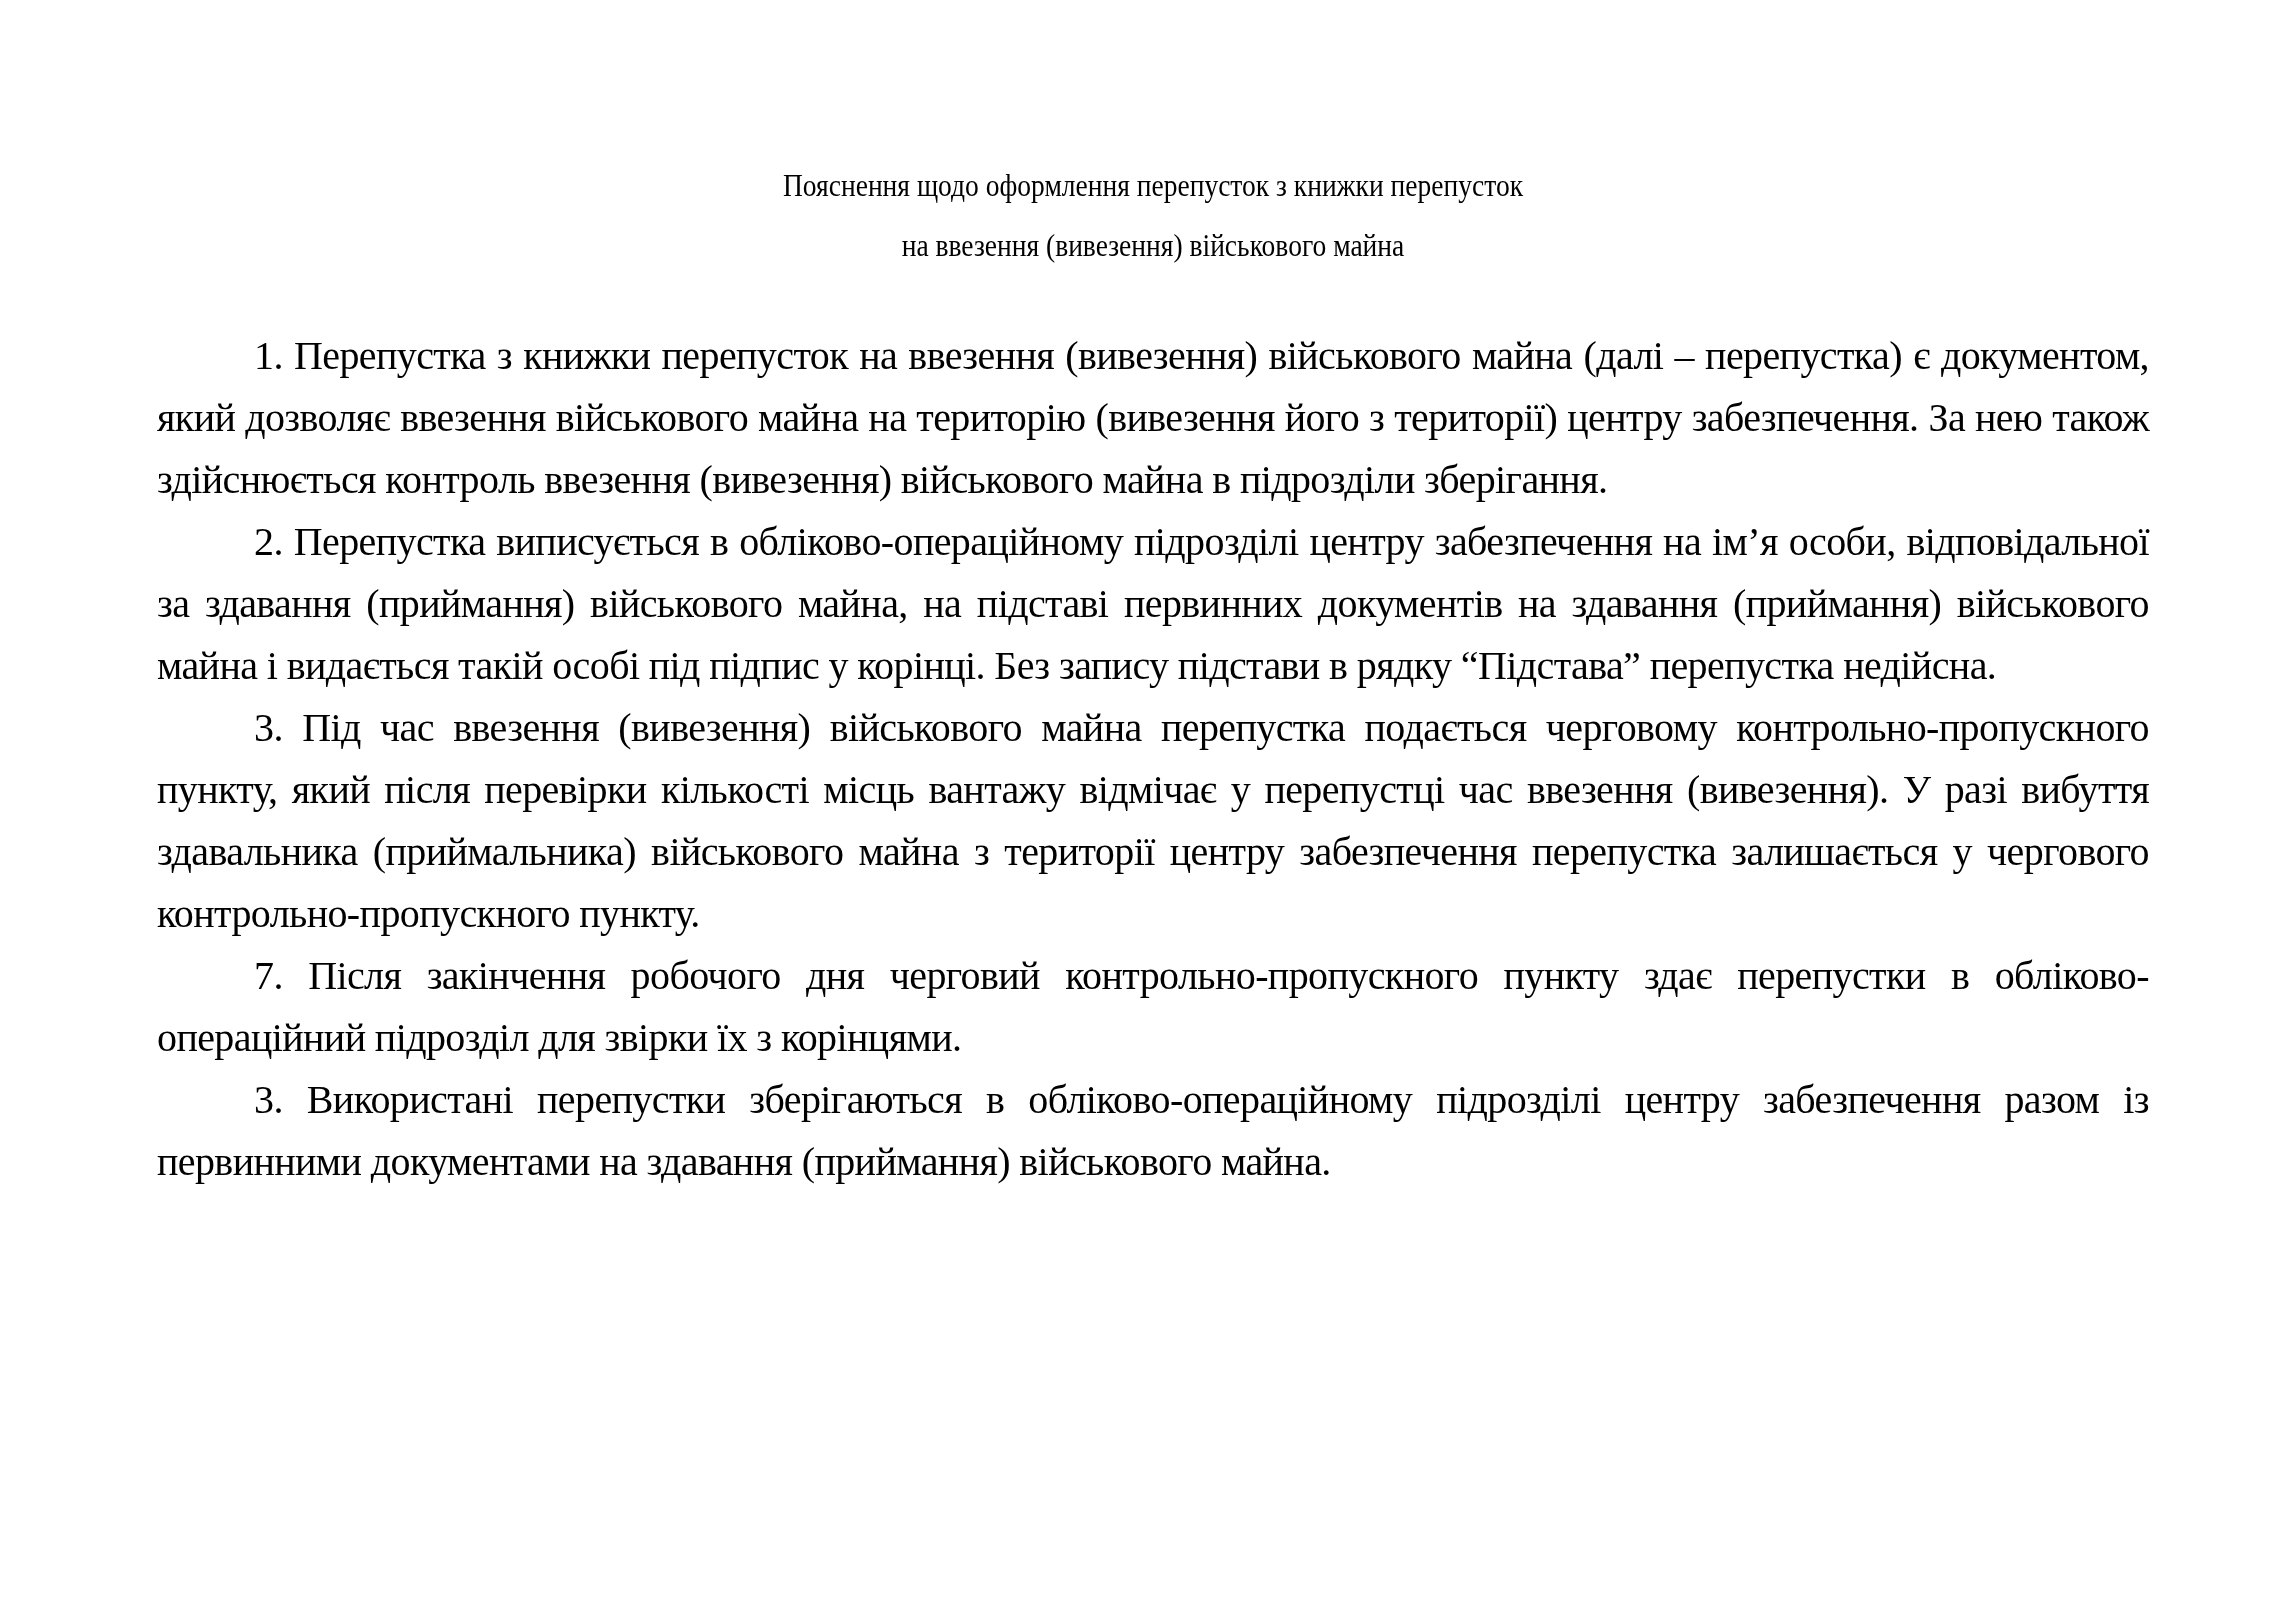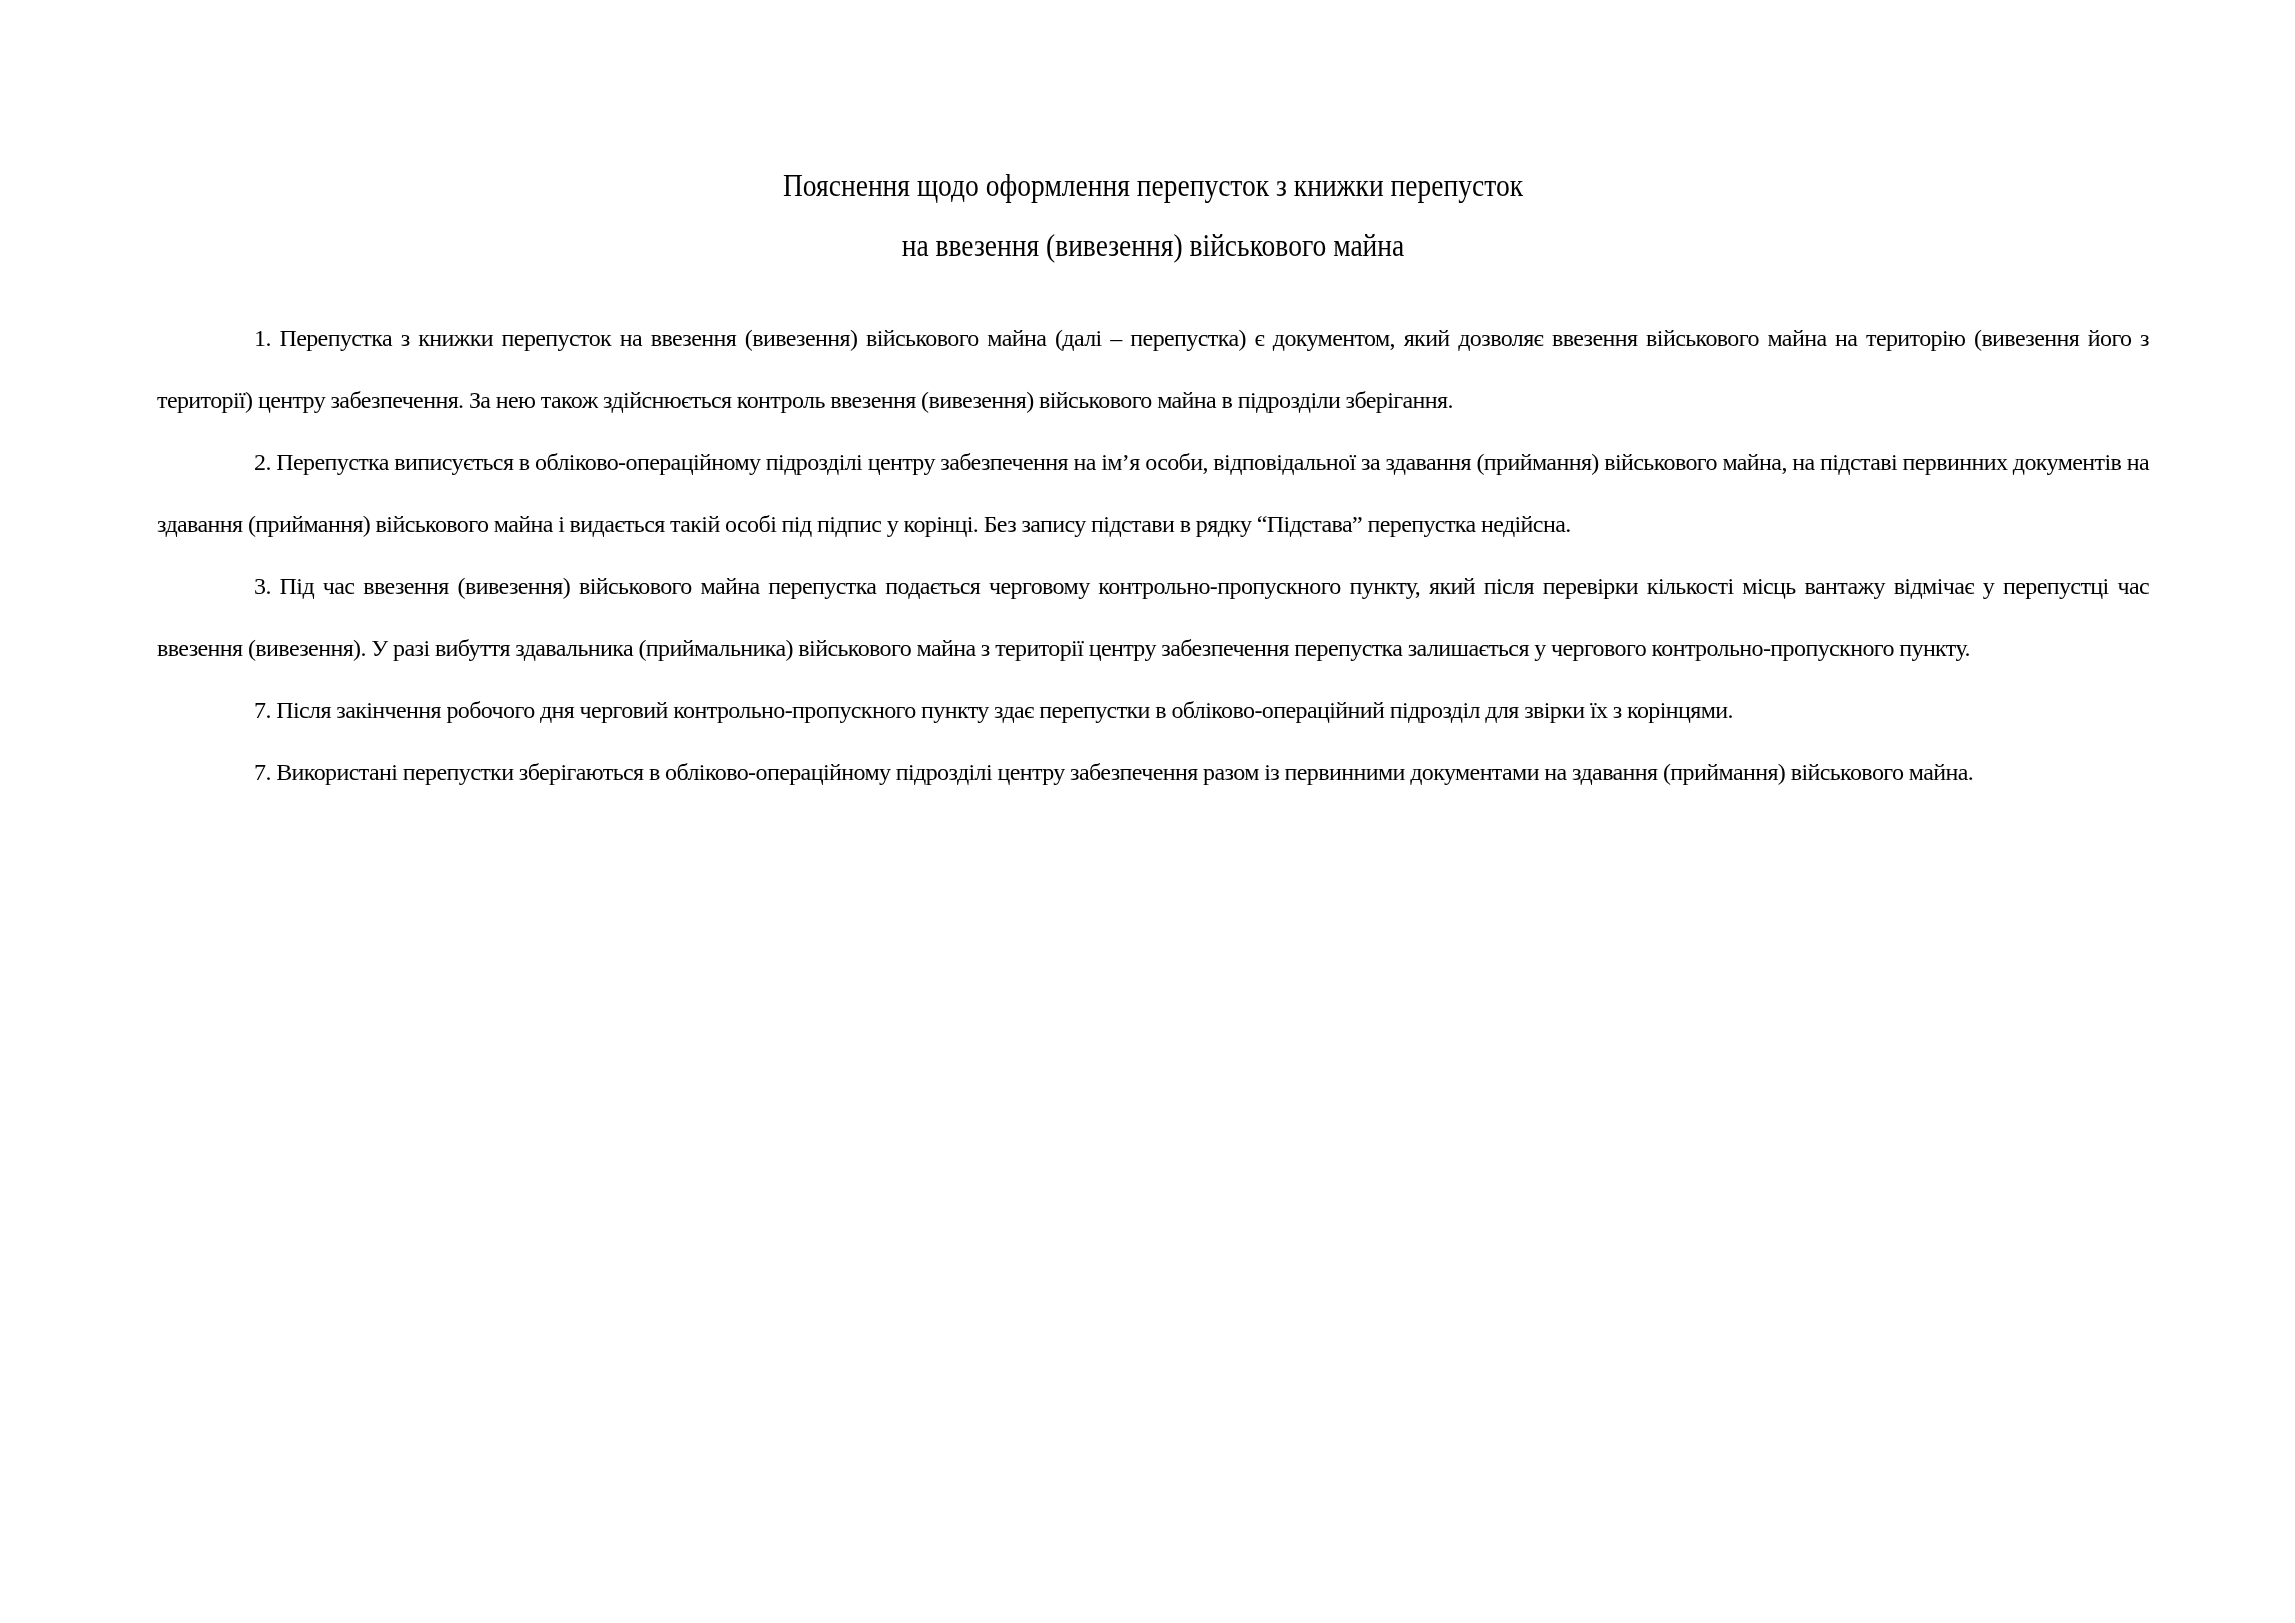--- a/index.html
+++ b/index.html
@@ -30,23 +30,23 @@
     line-height: 37px;
     transform: scaleX(0.86);
     transform-origin: center top;
     white-space: nowrap;
   }
   .title.l1 { top: 167px; }
   .title.l2 { top: 227px; }
   .body {
     position: absolute;
     left: 0;
-    top: 307px;
+    top: 325px;
     width: 1992px;
-    font-size: 24px;
+    font-size: 40px;
     line-height: 62px;
   }
   .para {
     margin: 0;
     text-align: justify;
     text-indent: 97px;
     letter-spacing: -0.6px;
     word-spacing: 0px;
   }
   .para .gap {
@@ -59,16 +59,16 @@
 
 <div class="page">
   <div class="title l1">Пояснення щодо оформлення перепусток з книжки перепусток</div>
   <div class="title l2">на ввезення (вивезення) військового майна</div>
 
   <div class="body">
     <p class="para">1. Перепустка з книжки перепусток на ввезення (вивезення) військового майна (далі – перепустка) є документом, який дозволяє ввезення військового майна на територію (вивезення його з території) центру забезпечення. За нею також здійснюється контроль ввезення (вивезення) військового майна в підрозділи  зберігання.</p>
     <p class="para">2. Перепустка виписується в обліково-операційному підрозділі центру забезпечення на ім’я особи, відповідальної за здавання (приймання) військового майна, на підставі первинних документів на здавання (приймання) військового майна і видається такій особі під підпис у корінці. Без запису підстави в рядку “Підстава” перепустка недійсна.</p>
     <p class="para">3. Під час ввезення (вивезення) військового майна перепустка подається черговому контрольно-пропускного пункту, який після перевірки кількості місць вантажу відмічає у перепустці час ввезення (вивезення). У разі вибуття здавальника (приймальника) військового майна з території центру забезпечення перепустка залишається у чергового контрольно-пропускного пункту.</p>
     <p class="para">7. Після закінчення робочого дня черговий контрольно-пропускного пункту здає перепустки в обліково-операційний підрозділ для звірки їх з корінцями.</p>
-    <p class="para">7. Використані перепустки зберігаються в обліково-операційному підрозділі центру забезпечення разом із первинними документами на здавання (приймання) військового майна.</p>
+    <p class="para">3. Використані перепустки зберігаються в обліково-операційному підрозділі центру забезпечення разом із первинними документами на здавання (приймання) військового майна.</p>
   </div>
 </div>
 
 
 </body></html>

